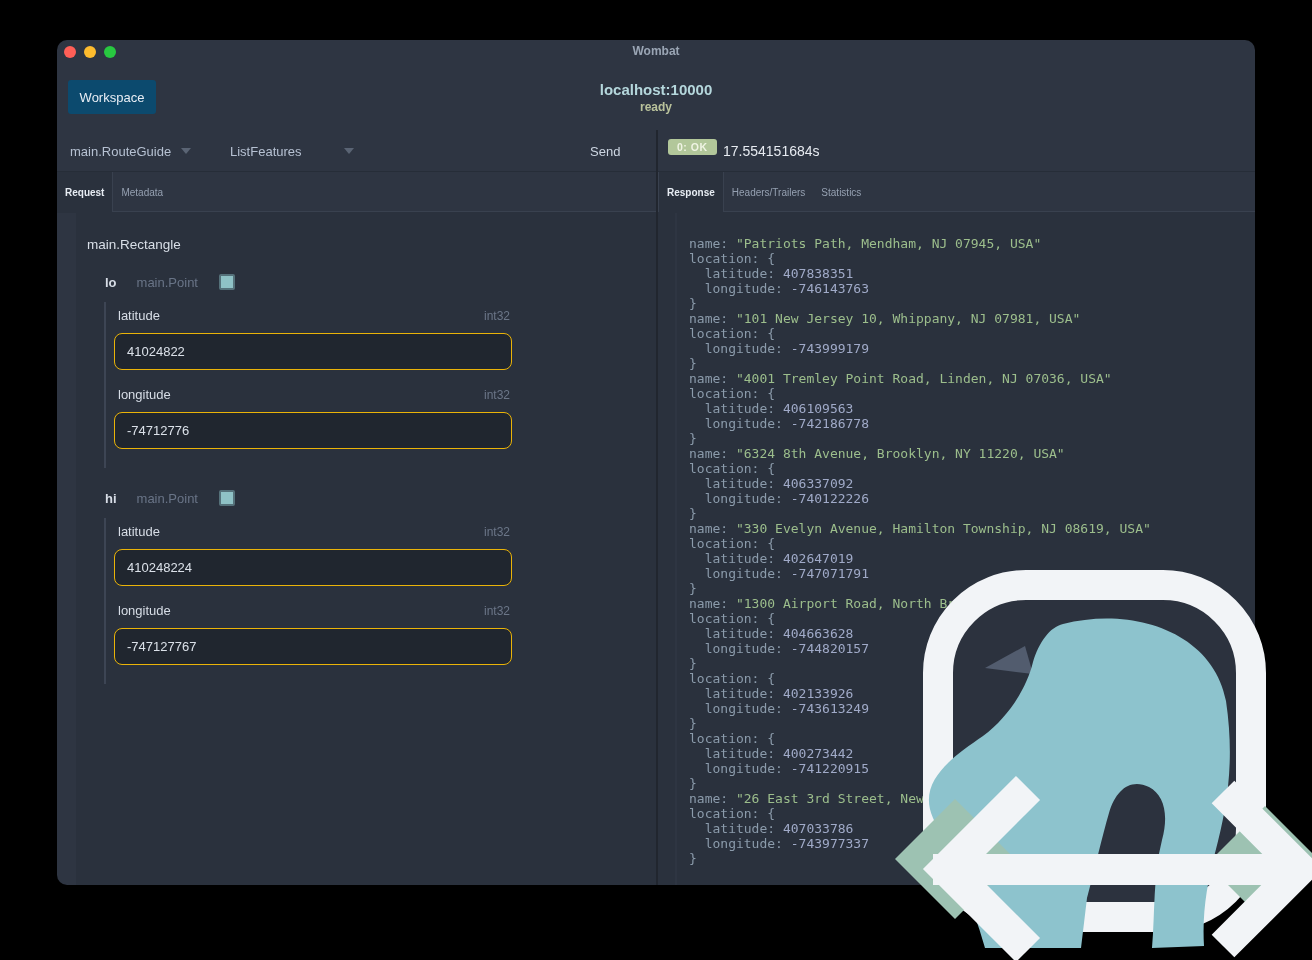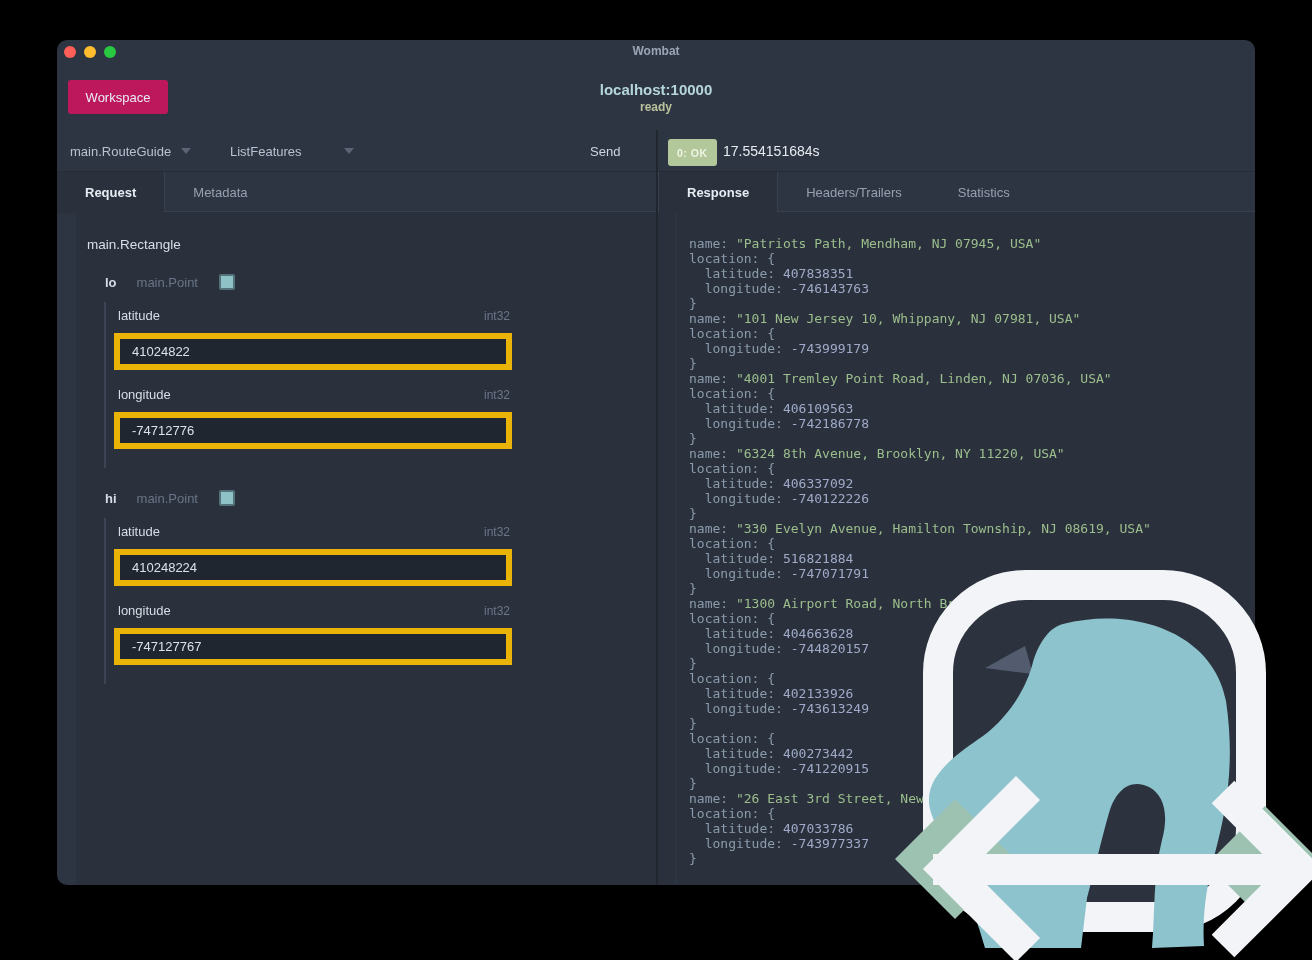--- a/index.html
+++ b/index.html
@@ -11,49 +11,49 @@
 
   
   .titlebar { position:absolute; top:0; left:0; right:0; height:25px; }
   .lights { position:absolute; left:7px; top:6px; display:flex; gap:8px; }
   .light { width:12px; height:12px; border-radius:50%; border:none; padding:0; cursor:default; }
   .light.red{ background:#ff5f57; } .light.yellow{ background:#febc2e; } .light.green{ background:#28c840; }
   .win-title { position:absolute; top:4px; left:0; right:0; text-align:center;
                font-size:12px; font-weight:700; color:#9aa5b4; }
 
   
-  .workspace-btn { position:absolute; left:11px; top:40px; width:100px; height:34px;
-                   background:#be185d; border:none; border-radius:3px; color:#e9eef5;
+  .workspace-btn { position:absolute; left:11px; top:40px; width:88px; height:34px;
+                   background:#0c4a6e; border:none; border-radius:3px; color:#e9eef5;
                    font-size:13px; font-family:inherit; cursor:pointer; }
   .host { position:absolute; top:41px; left:0; right:0; text-align:center;
           font-size:15px; font-weight:700; color:#b5d7dc; }
   .host-status { position:absolute; top:60px; left:0; right:0; text-align:center;
                  font-size:12px; font-weight:700; color:#b9c29b; }
 
   
   .toolbar { position:absolute; top:90px; left:0; right:0; height:42px;
              border-bottom:1px solid #262d38; }
   .tb-item { position:absolute; top:0; height:42px; display:flex; align-items:center;
              font-size:13px; color:#b6c1d2; cursor:pointer; background:none; border:none;
              font-family:inherit; }
   .chev { width:0; height:0; border-left:5px solid transparent; border-right:5px solid transparent;
           border-top:6px solid #5a6474; margin-left:10px; }
   .send { color:#cdd6e2; }
-  .status-badge { position:absolute; left:611px; top:9px; height:27px; padding:0 9px;
+  .status-badge { position:absolute; left:611px; top:9px; height:16px; padding:0 9px;
                   background:#b2c79a; border-radius:3px; display:flex; align-items:center;
                   font-size:10.5px; font-weight:700; color:#f0f4e4; letter-spacing:.5px; }
   .duration { position:absolute; left:666px; top:0; height:42px; display:flex; align-items:center;
               font-size:14px; color:#e7ebf1; }
 
   
   .tabs { position:absolute; top:132px; height:40px; display:flex;
           border-bottom:1px solid #39414f; }
   .tabs.left-tabs { left:0; width:599px; }
   .tabs.right-tabs { left:601px; right:0; }
-  .tab { height:40px; padding:0 28px; display:flex; align-items:center; font-size:13px;
+  .tab { height:40px; padding:0 8px; display:flex; align-items:center; font-size:10px;
          color:#95a0b1; cursor:pointer; background:none; border:none; font-family:inherit; }
   .tab.active { color:#e7ecf3; font-weight:700; border-left:1px solid #39414f;
                 border-right:1px solid #39414f; background:#2a313d;
                 margin-bottom:-1px; height:41px; }
   .tabs.left-tabs .tab.active { border-left:none; }
 
   
   .panel { position:absolute; top:172px; bottom:0; background:#2a313d; overflow:hidden;margin-left:19px; }
   .panel.left { left:0; width:599px; }
   .panel.right { left:601px; right:0; }
@@ -66,22 +66,22 @@
   .group-type { font-size:13px; color:#697487; margin-left:20px; }
   .checkbox { width:16px; height:16px; margin-left:21px; background:#8fc2c6;
               border:2px solid #55717a; border-radius:2px; cursor:pointer; }
   .group-body { border-left:2px solid #3d4554; margin-left:28px; padding:6px 0 2px 8px;
                 margin-top:12px; width:406px; }
   .field { margin-bottom:17px; }
   .field-row { display:flex; justify-content:space-between; align-items:baseline;
                padding:0 0 10px 4px; }
   .field-label { font-size:13px; color:#d7dde6; }
   .field-type { font-size:12px; color:#6b7688; }
-  .field-input { width:398px; height:37px; background:#20262f; border:6px solid #eab308;
-                 border-radius:0; color:#dbe1e9; font-size:13px; padding:0 12px;
+  .field-input { width:398px; height:37px; background:#20262f; border:1px solid #eab308;
+                 border-radius:8px; color:#dbe1e9; font-size:13px; padding:0 12px;
                  font-family:inherit; }
 
   
   .response-out { padding:24px 0 0 12px; font-family:"DejaVu Sans Mono", monospace;
                   font-size:13px; line-height:15px; }
   .rl { white-space:pre; }
   .k { color:#8b9bab; }
   .s { color:#9cbe8c; }
   .n { color:#a0aac8;text-align:center; }
 
@@ -194,21 +194,21 @@
         <div class="rl"><span class="k">  latitude: </span><span class="n">406109563</span></div>
         <div class="rl"><span class="k">  longitude: </span><span class="n">-742186778</span></div>
         <div class="rl"><span class="k">}</span></div>
         <div class="rl"><span class="k">name: </span><span class="s">"6324 8th Avenue, Brooklyn, NY 11220, USA"</span></div>
         <div class="rl"><span class="k">location: {</span></div>
         <div class="rl"><span class="k">  latitude: </span><span class="n">406337092</span></div>
         <div class="rl"><span class="k">  longitude: </span><span class="n">-740122226</span></div>
         <div class="rl"><span class="k">}</span></div>
         <div class="rl"><span class="k">name: </span><span class="s">"330 Evelyn Avenue, Hamilton Township, NJ 08619, USA"</span></div>
         <div class="rl"><span class="k">location: {</span></div>
-        <div class="rl"><span class="k">  latitude: </span><span class="n">516821884</span></div>
+        <div class="rl"><span class="k">  latitude: </span><span class="n">402647019</span></div>
         <div class="rl"><span class="k">  longitude: </span><span class="n">-747071791</span></div>
         <div class="rl"><span class="k">}</span></div>
         <div class="rl"><span class="k">name: </span><span class="s">"1300 Airport Road, North Br</span></div>
         <div class="rl"><span class="k">location: {</span></div>
         <div class="rl"><span class="k">  latitude: </span><span class="n">404663628</span></div>
         <div class="rl"><span class="k">  longitude: </span><span class="n">-744820157</span></div>
         <div class="rl"><span class="k">}</span></div>
         <div class="rl"><span class="k">location: {</span></div>
         <div class="rl"><span class="k">  latitude: </span><span class="n">402133926</span></div>
         <div class="rl"><span class="k">  longitude: </span><span class="n">-743613249</span></div>

